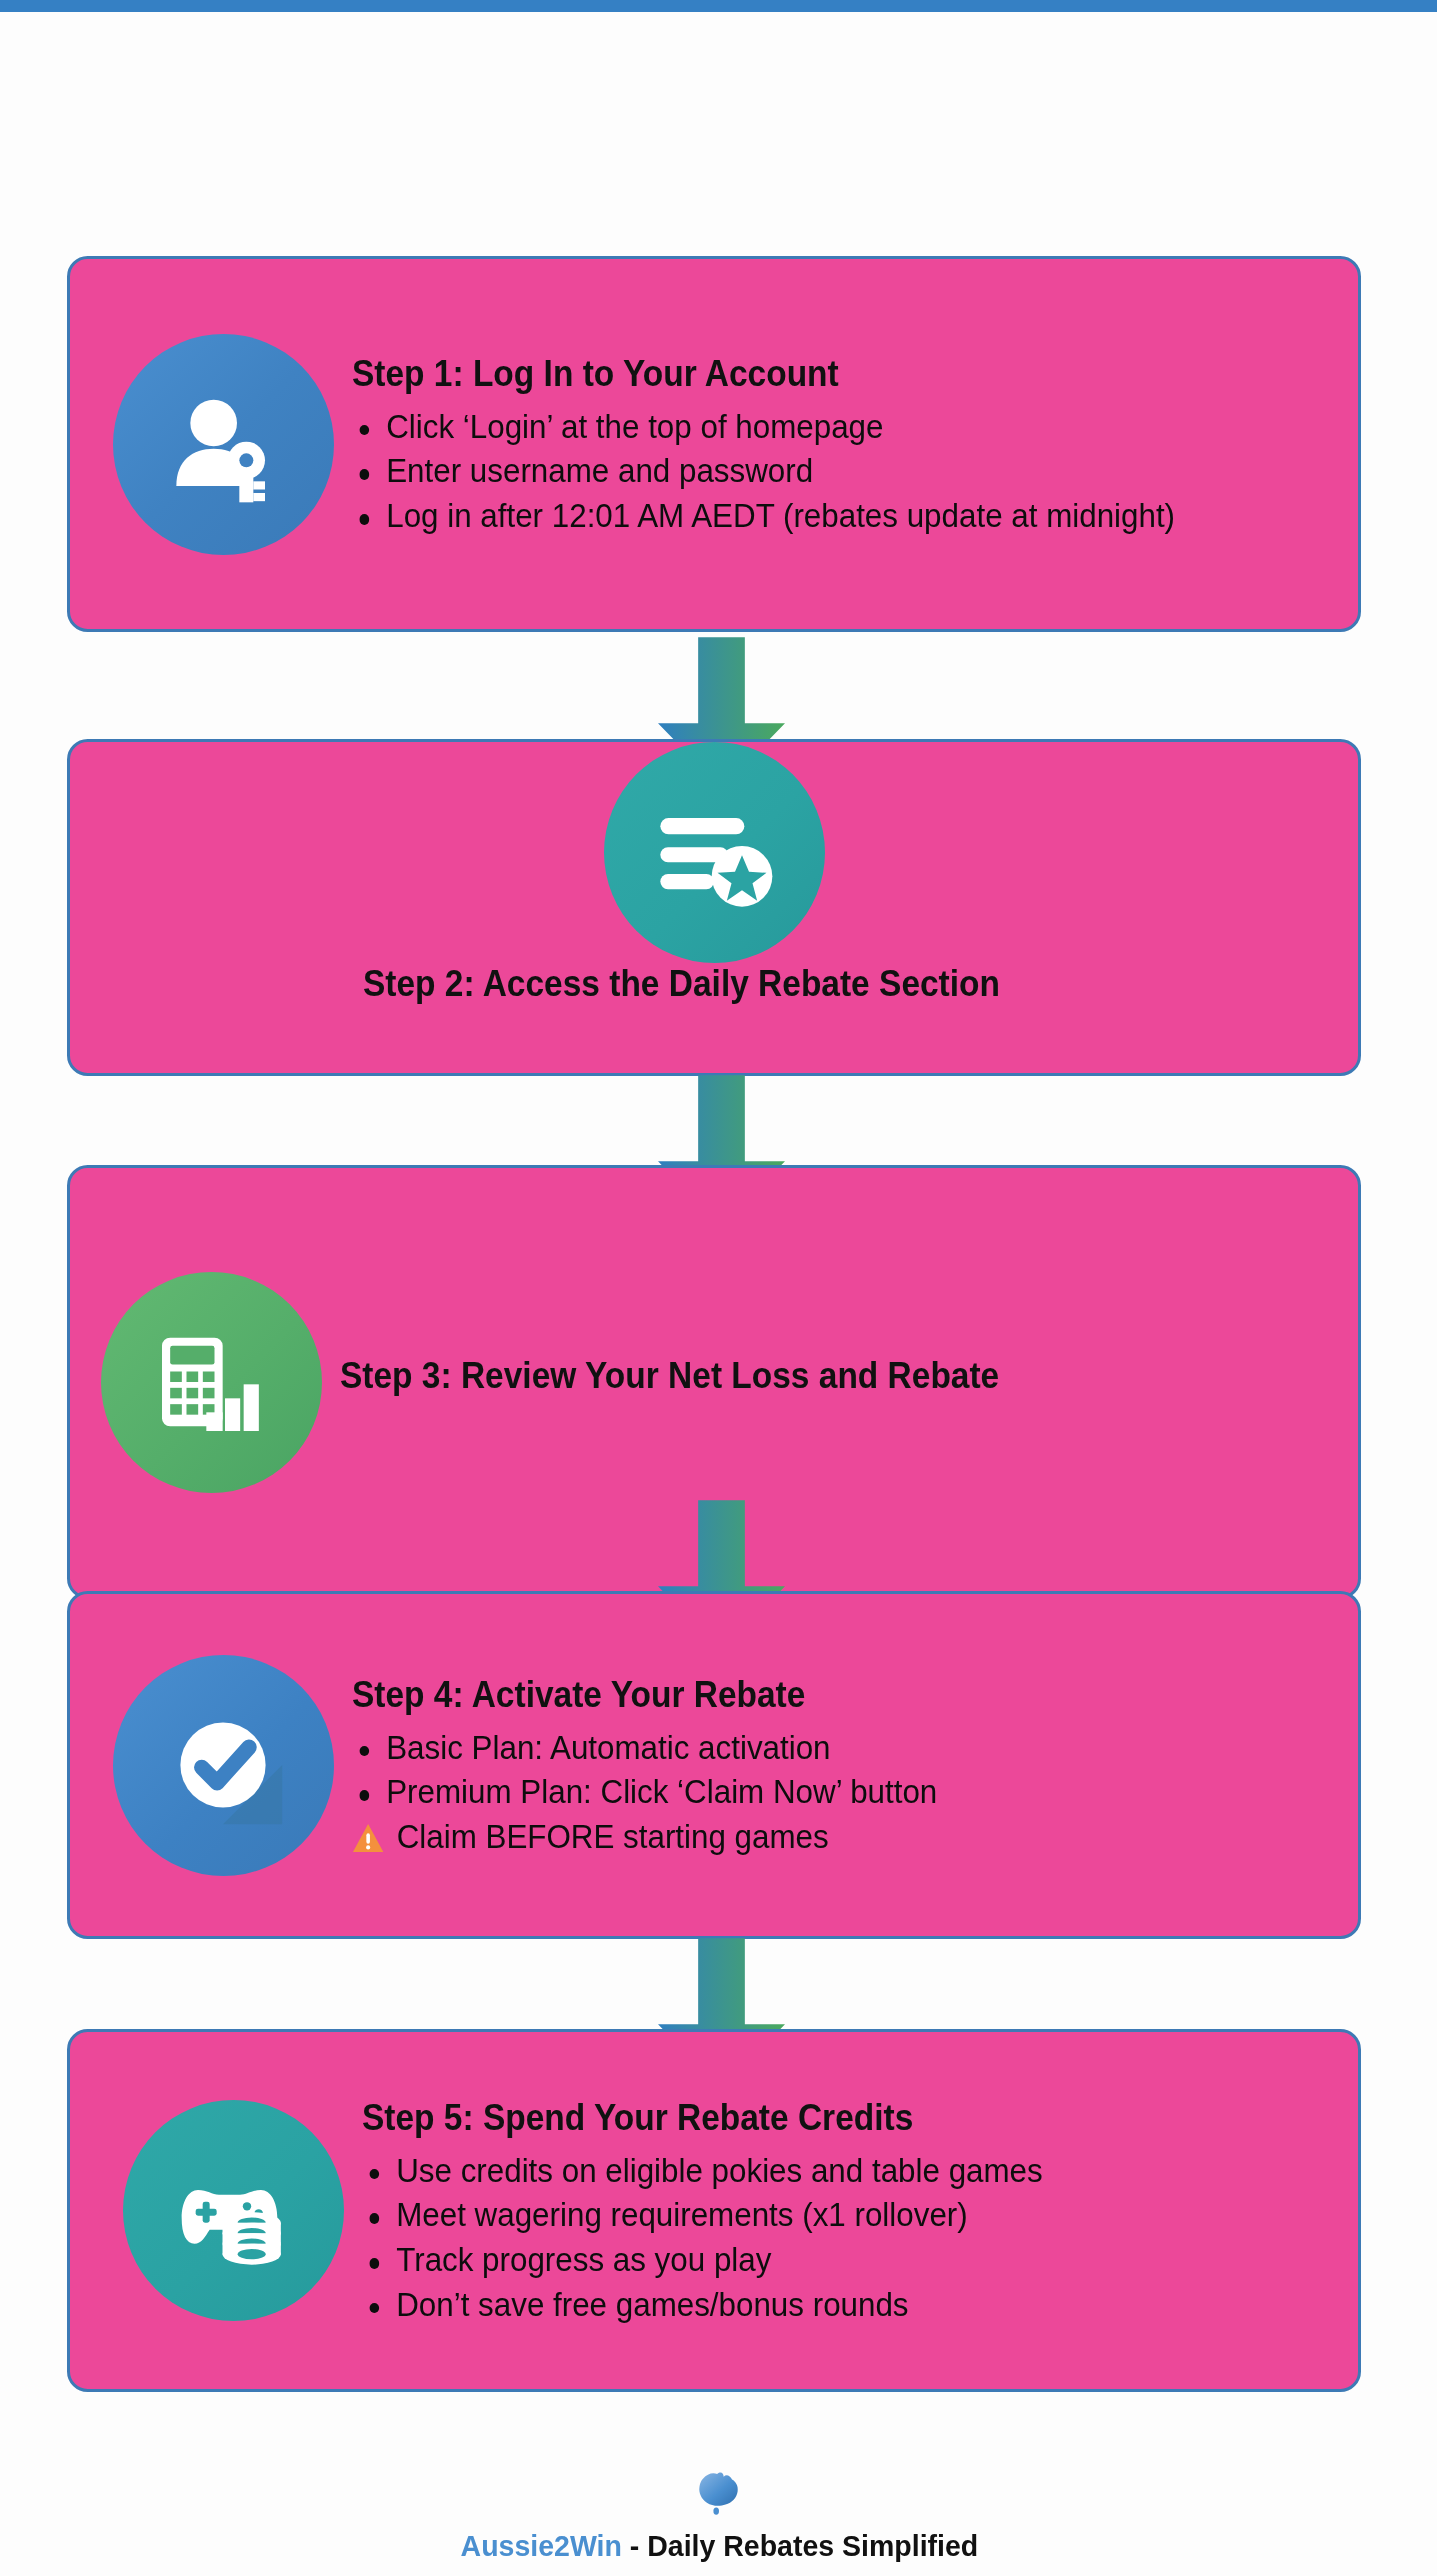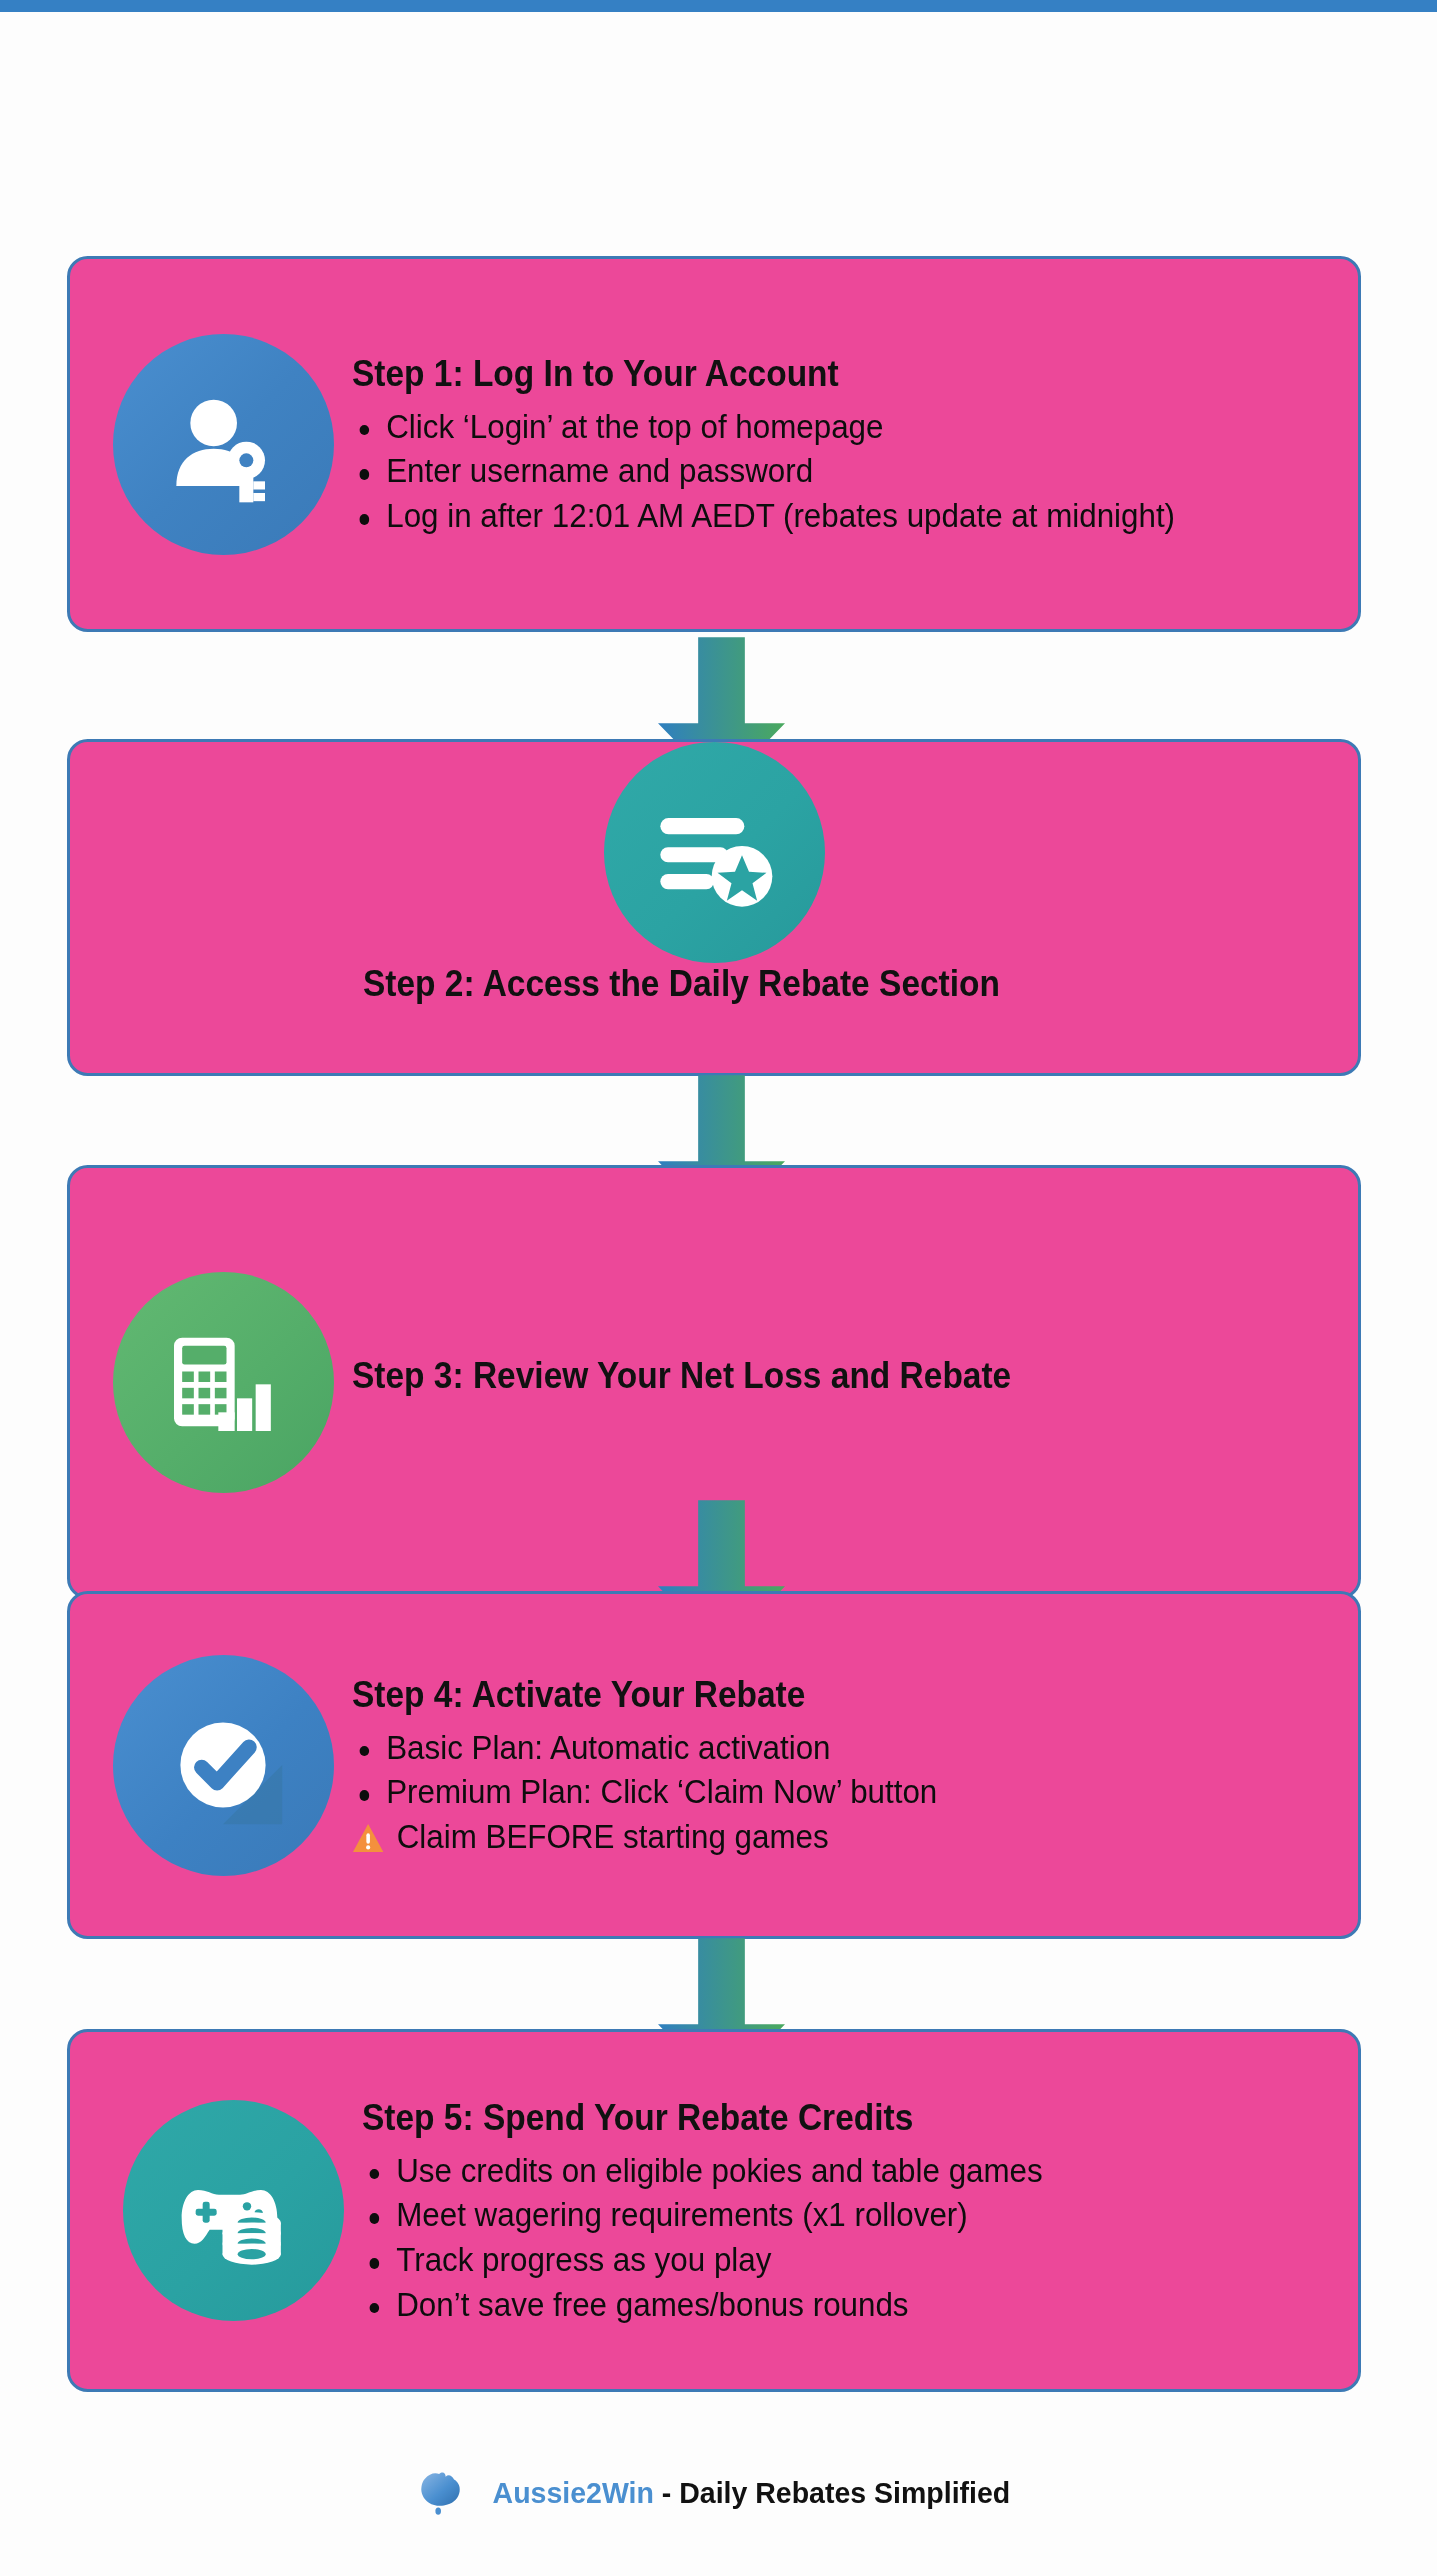--- a/index.html
+++ b/index.html
@@ -147,20 +147,21 @@
   
   .footer {
     position: absolute;
     left: 0;
     top: 2467px;
     width: 1438px;
     display: flex;
     align-items: center;
     justify-content: center;
     gap: 11.2px;
+    flex-direction: column;
   }
   .footer-logo { width: 54px; height: 51px; flex: 0 0 auto; }
   .footer-text {
     font-size: 30px;
     font-weight: bold;
     white-space: nowrap;
     transform: scaleX(0.95);
   }
   .footer-brand { color: #4a8fd0; }
   .footer-tag { color: #111111; }
@@ -231,21 +232,21 @@
       <defs>
         <linearGradient id="ag2" x1="0" y1="0" x2="1" y2="0">
           <stop offset="0%" stop-color="#2f7fc0"></stop>
           <stop offset="100%" stop-color="#4aa95e"></stop>
         </linearGradient>
       </defs>
       <path d="M43 0 L93 0 L93 92 L136 92 L68 162 L0 92 L43 92 Z" fill="url(#ag2)"></path>
     </svg>
   </div>
 
-  <div class="card" style="top:1165px; height:434px;">
+  <div class="card" style="top:1165px; height:434px;padding-left:12px;">
     <div class="card-icon-wrap">
       <div class="circ c-green">
         <svg viewBox="0 0 120 120" width="140" height="140" aria-hidden="true">
           <rect x="18" y="22" width="52" height="76" rx="7" fill="#ffffff"></rect>
           <rect x="25" y="29" width="38" height="16" rx="2" fill="#55ae6a"></rect>
           <rect x="25" y="51" width="10" height="9" fill="#55ae6a"></rect>
           <rect x="39" y="51" width="10" height="9" fill="#55ae6a"></rect>
           <rect x="53" y="51" width="10" height="9" fill="#55ae6a"></rect>
           <rect x="25" y="65" width="10" height="9" fill="#55ae6a"></rect>
           <rect x="39" y="65" width="10" height="9" fill="#55ae6a"></rect>

